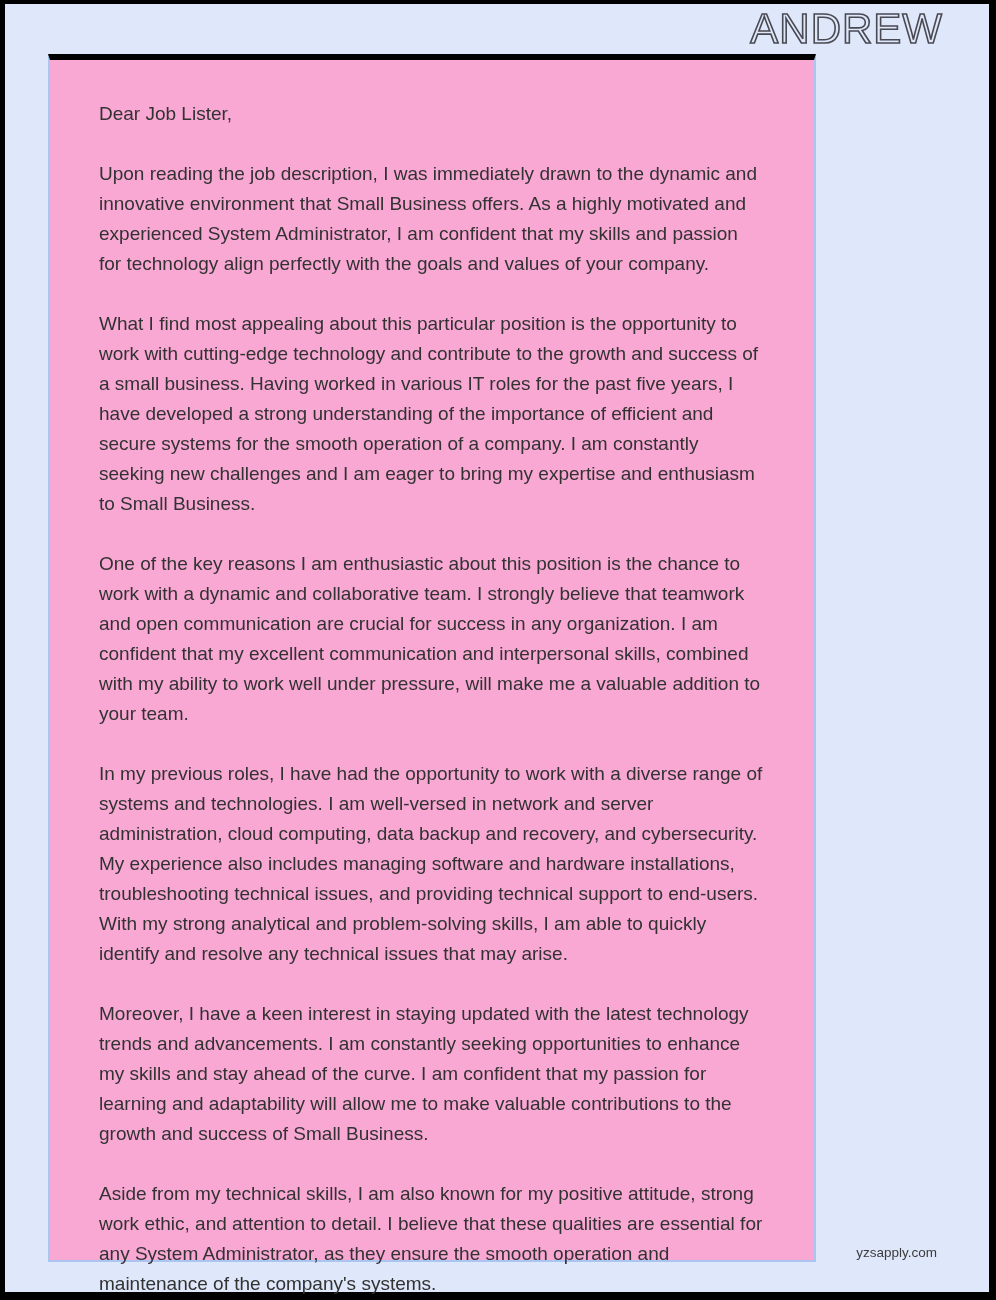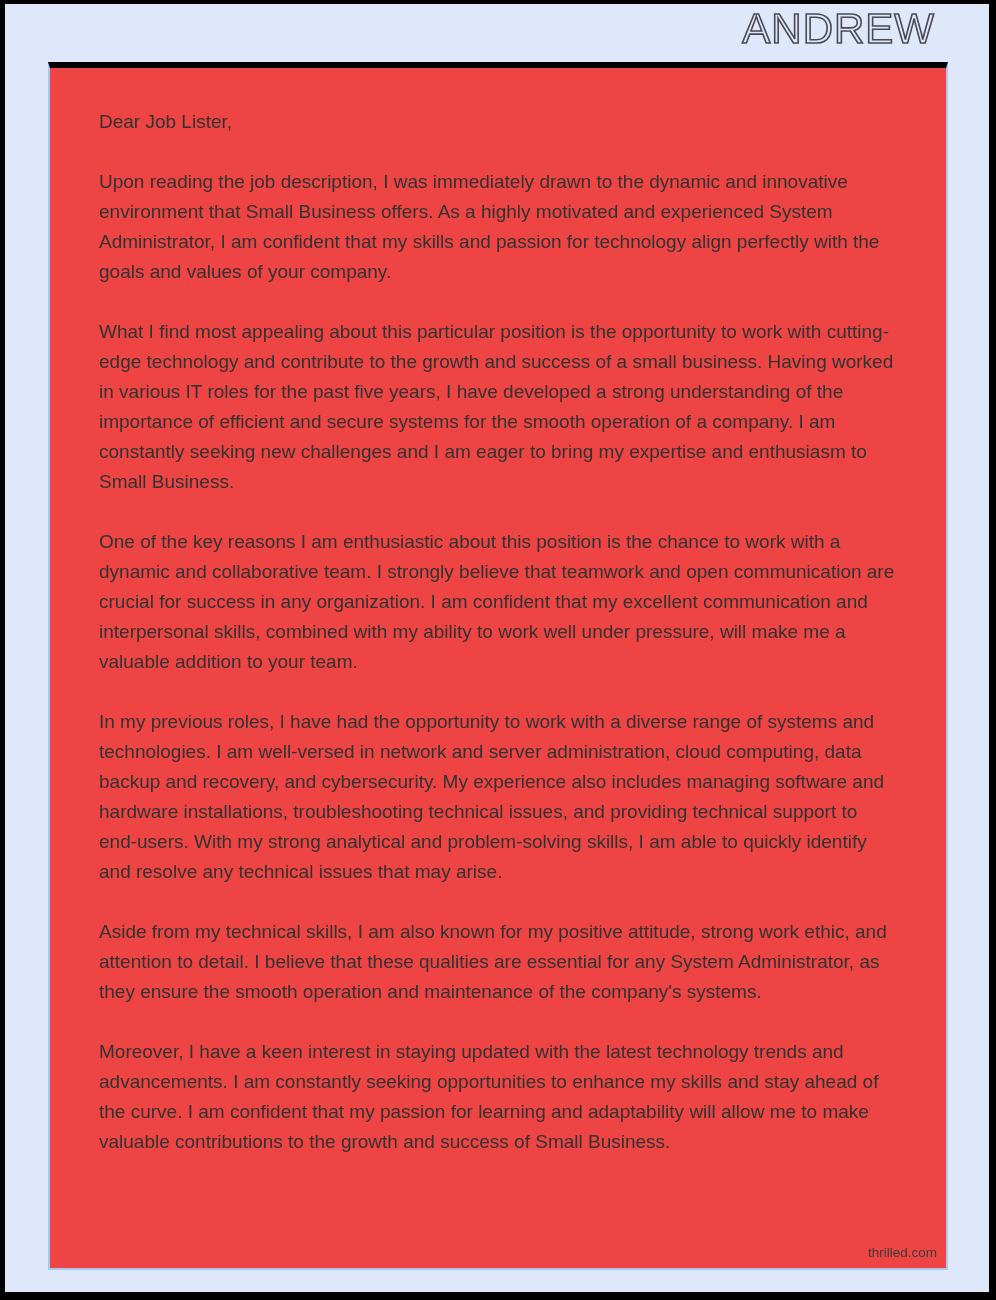--- a/index.html
+++ b/index.html
@@ -17,40 +17,40 @@
   .backdrop {
     position: absolute;
     top: 4px; left: 5px; right: 7px; bottom: 8px;
     background: #dfe7fa;
   }
 
   
   .header-title {
     position: absolute;
     top: 6px;
-    right: 61px;
+    right: 53px;
     font-size: 42px;
     line-height: 46px;
     font-weight: 400;
     letter-spacing: 1px;
     color: #0ea5e9;
     -webkit-text-stroke: 1.6px #4a4a52;
     -webkit-text-fill-color: transparent;
     z-index: 3;
   }
 
   
   .letter-page {
     position: absolute;
     left: 48px;
-    top: 62px;
-    width: 900px;
+    top: 54px;
+    width: 768px;
     height: 1208px;
     box-sizing: border-box;
-    background: #ef4444;
+    background: #f9a8d4;
     border-top: 6px solid #000000;
     border-left: 2px solid #aac5f0;
     border-right: 2px solid #aac5f0;
     border-bottom: 2px solid #aac5f0;
     z-index: 1;
   }
 
   .letter-body {
     padding: 39px 49px 0 49px;
     overflow: visible;
@@ -82,20 +82,20 @@
 
   <div class="header-title">ANDREW</div>
 
   <div class="letter-page">
     <div class="letter-body">
       <p>Dear Job Lister,</p>
       <p>Upon reading the job description, I was immediately drawn to the dynamic and innovative environment that Small Business offers. As a highly motivated and experienced System Administrator, I am confident that my skills and passion for technology align perfectly with the goals and values of your company.</p>
       <p>What I find most appealing about this particular position is the opportunity to work with cutting-edge technology and contribute to the growth and success of a small business. Having worked in various IT roles for the past five years, I have developed a strong understanding of the importance of efficient and secure systems for the smooth operation of a company. I am constantly seeking new challenges and I am eager to bring my expertise and enthusiasm to Small Business.</p>
       <p>One of the key reasons I am enthusiastic about this position is the chance to work with a dynamic and collaborative team. I strongly believe that teamwork and open communication are crucial for success in any organization. I am confident that my excellent communication and interpersonal skills, combined with my ability to work well under pressure, will make me a valuable addition to your team.</p>
       <p>In my previous roles, I have had the opportunity to work with a diverse range of systems and technologies. I am well-versed in network and server administration, cloud computing, data backup and recovery, and cybersecurity. My experience also includes managing software and hardware installations, troubleshooting technical issues, and providing technical support to end-users. With my strong analytical and problem-solving skills, I am able to quickly identify and resolve any technical issues that may arise.</p>
+      <p>Moreover, I have a keen interest in staying updated with the latest technology trends and advancements. I am constantly seeking opportunities to enhance my skills and stay ahead of the curve. I am confident that my passion for learning and adaptability will allow me to make valuable contributions to the growth and success of Small Business.</p>
       <p>Aside from my technical skills, I am also known for my positive attitude, strong work ethic, and attention to detail. I believe that these qualities are essential for any System Administrator, as they ensure the smooth operation and maintenance of the company's systems.</p>
-      <p>Moreover, I have a keen interest in staying updated with the latest technology trends and advancements. I am constantly seeking opportunities to enhance my skills and stay ahead of the curve. I am confident that my passion for learning and adaptability will allow me to make valuable contributions to the growth and success of Small Business.</p>
     </div>
   </div>
 
-  <div class="watermark">thrilled.com</div>
+  <div class="watermark">yzsapply.com</div>
 
 </div>
 
 </body></html>

